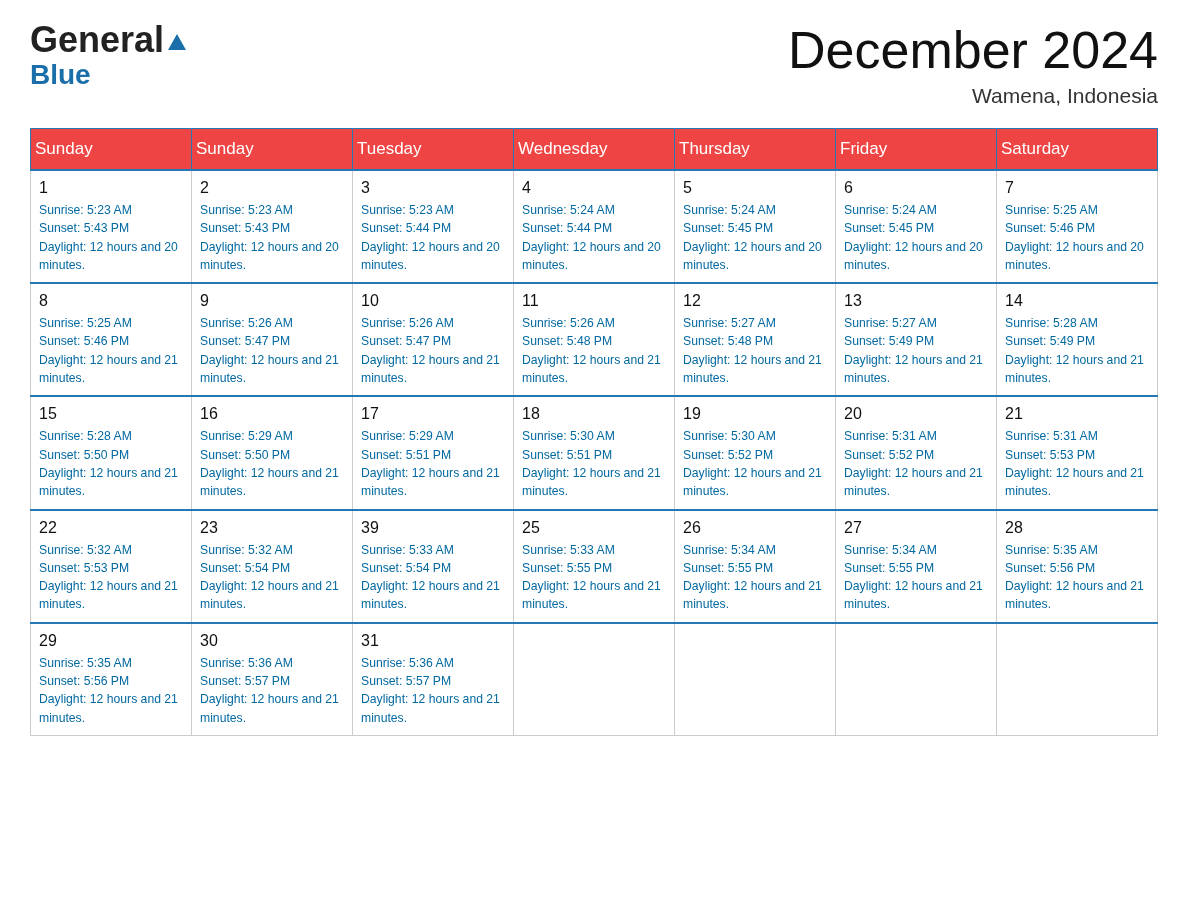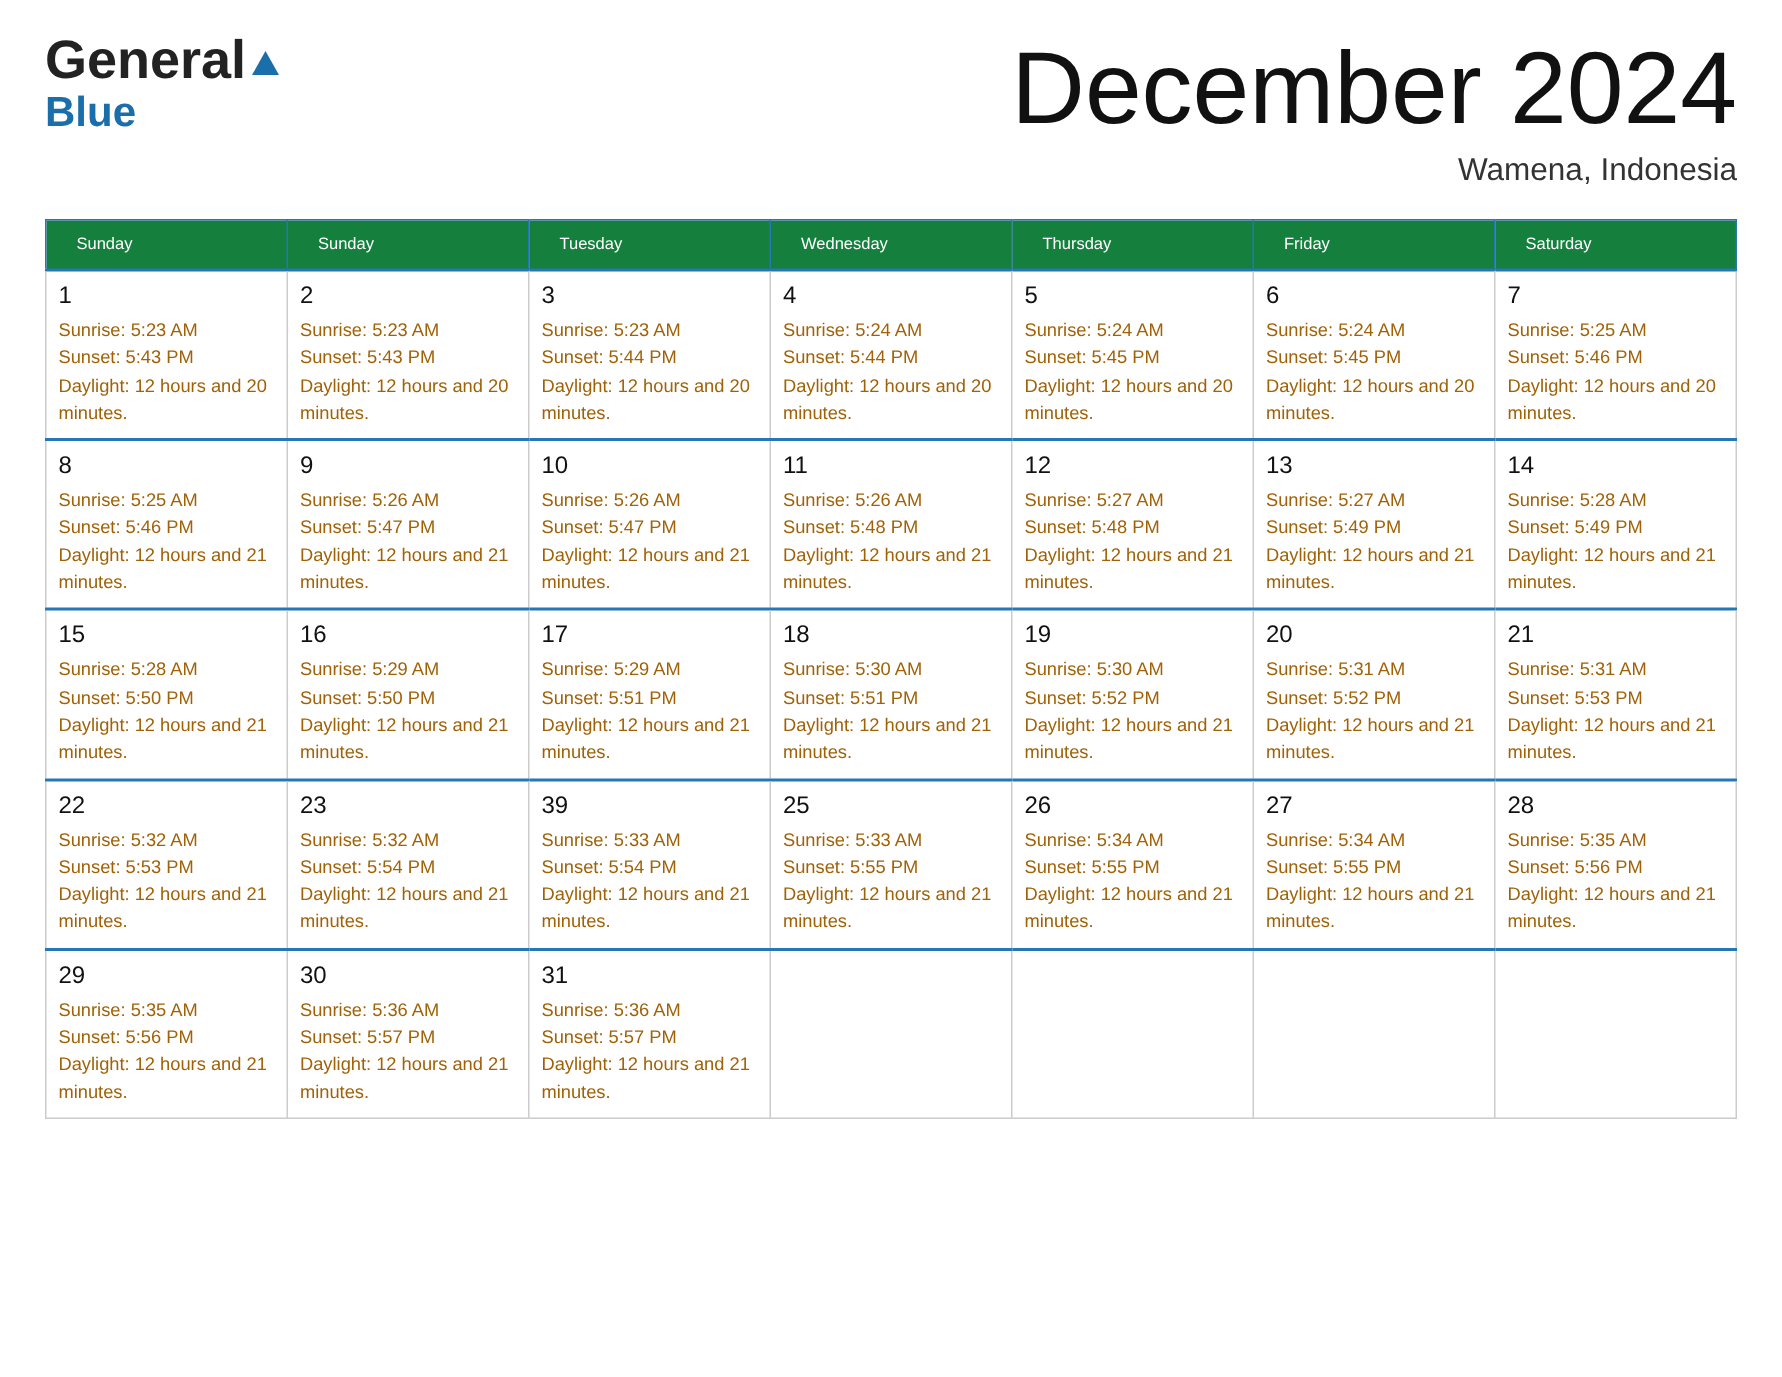--- a/index.html
+++ b/index.html
@@ -27,40 +27,40 @@
     }
     .logo-text-blue {
       font-size: 28px;
       font-weight: bold;
       color: #1a6faa;
     }
     .title-block {
       text-align: right;
     }
     .month-title {
-      font-size: 68px;
+      font-size: 52px;
       font-weight: normal;
       color: #111;
       margin-left: 11px;
     }
     .location {
       font-size: 21px;
       color: #333;
       margin-top: 4px;
     }
     table {
       width: 100%;
       border-collapse: collapse;
       table-layout: fixed;
     }
     thead tr th {
-      background-color: #15803d;
+      background-color: #ef4444;
       color: #ffffff;
-      padding: 10px 20px;
-      font-size: 11px;
+      padding: 10px 4px;
+      font-size: 17px;
       font-weight: normal;
       text-align: left;
       border: 1px solid #2577b5;
     }
     tbody tr td {
       vertical-align: top;
       padding: 8px;
       border: 1px solid #cccccc;
       border-top: 2px solid #2577b5;
       font-size: 12.5px;
@@ -70,21 +70,21 @@
     .day-number {
       font-size: 16px;
       font-weight: normal;
       color: #111;
       display: block;
       margin-bottom: 4px;
     }
     .day-info {
       font-size: 12.2px;
       line-height: 1.5;
-      color: #a16207;
+      color: #0369a1;
     }
   </style>
 </head>
 <body>
 
 <div class="header">
   <div class="logo">
     <div style="line-height:1.1">
       <div>
         <span class="logo-text-general">General</span><span style="display:inline-block; margin-left:2px; position:relative; top:2px;"><svg width="22" height="22" viewBox="0 0 22 22">

